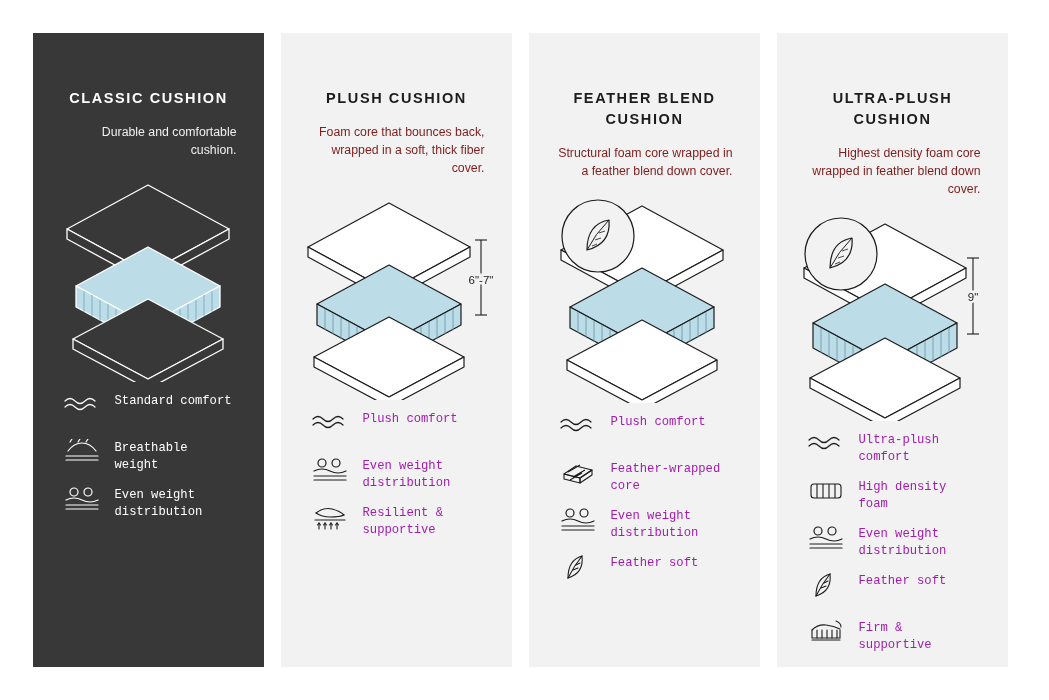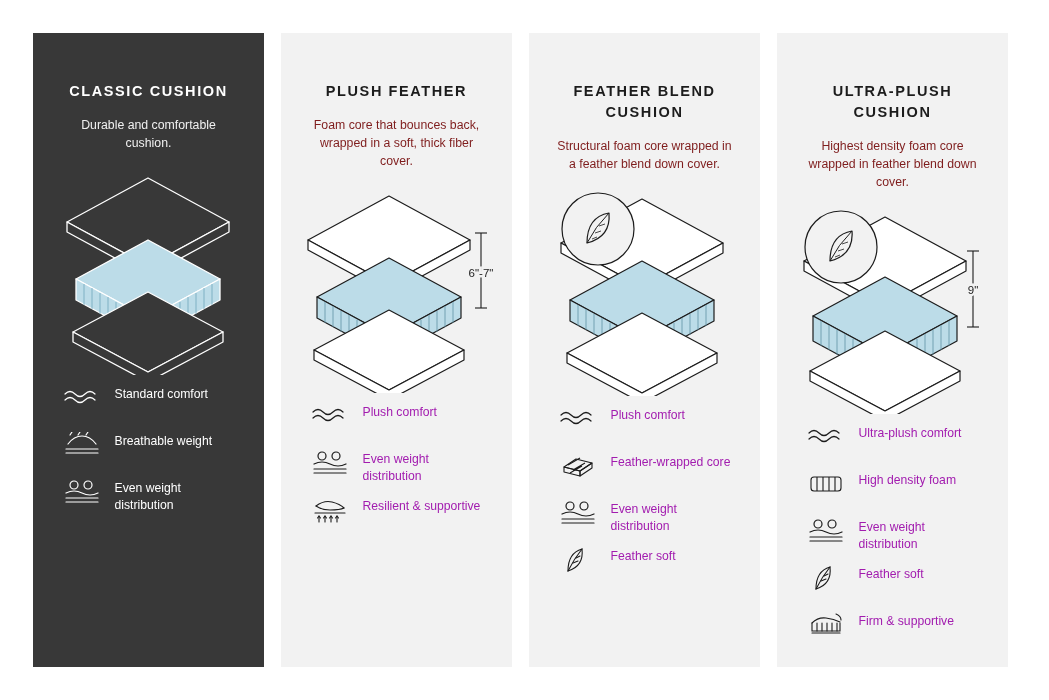--- a/index.html
+++ b/index.html
@@ -24,21 +24,21 @@
     gap: 17px;
   }
   .card {
     width: 231px;
     height: 634px;
     box-sizing: border-box;
     position: relative;
     display: flex;
     flex-direction: column;
     align-items: center;
-    padding: 4px;
+    padding: 11px;
   }
   .card.dark {
     background: #383838;
     color: #ffffff;
   }
   .card.light {
     background: #f2f2f2;
     color: #1c1c1c;
   }
   .card-title {
@@ -47,21 +47,21 @@
     font-weight: bold;
     letter-spacing: 1.6px;
     text-align: center;
     line-height: 21px;
     width: 190px;
   }
   .card-desc {
     margin-top: 14px;
     font-size: 12.3px;
     line-height: 18px;
-    text-align: center;
+    text-align: right;
     width: 176px;
   }
   .card.dark .card-desc { color: #f0f0f0; }
   .card.light .card-desc { color: #7f1d1d; }
 
   .illus {
     position: relative;
     width: 231px;
     height: 215px;
     margin-top: 8px;
@@ -87,20 +87,21 @@
     flex: 0 0 42px;
     display: flex;
     align-items: center;
     justify-content: center;
     margin-top: 2px;
   }
   .feature .flabel {
     font-size: 12.2px;
     line-height: 17px;
     padding-top: 5px;
+    font-family: Liberation Mono, monospace;
   }
   .card.dark .flabel { color: #ffffff; }
   .card.light .flabel { color: #a21caf; }
 
   .dim-label {
     font-size: 11.5px;
     fill: #1c1c1c;
   }
 </style>
 </head>
@@ -182,21 +183,21 @@
             <path d="M4 23 h32"></path>
           </g>
             </svg>
         </div>
         <div class="flabel">Even weight distribution</div>
       </div>
     </div>
   </div>
 
   <div class="card light">
-    <div class="card-title">PLUSH FEATHER</div>
+    <div class="card-title">PLUSH CUSHION</div>
     <div class="card-desc">Foam core that bounces back, wrapped in a soft, thick fiber cover.</div>
 
     <div class="illus">
       <svg width="231" height="215" viewBox="0 0 231 215" xmlns="http://www.w3.org/2000/svg">
         <g fill="none" stroke="#1c1c1c" stroke-width="1.2" stroke-linejoin="round">
           <polygon points="108,18 189,62 108,106 27,62" fill="#ffffff"></polygon>
           <polygon points="27,62 27,72 108,116 189,72 189,62 108,106" fill="#ffffff"></polygon>
           <polygon points="108,80 180,119 108,158 36,119" fill="#bcdce8"></polygon>
           <polygon points="36,119 36,140 108,179 180,140 180,119 108,158" fill="#bcdce8"></polygon>
           <g stroke="#5f92a5" stroke-width="0.8">

